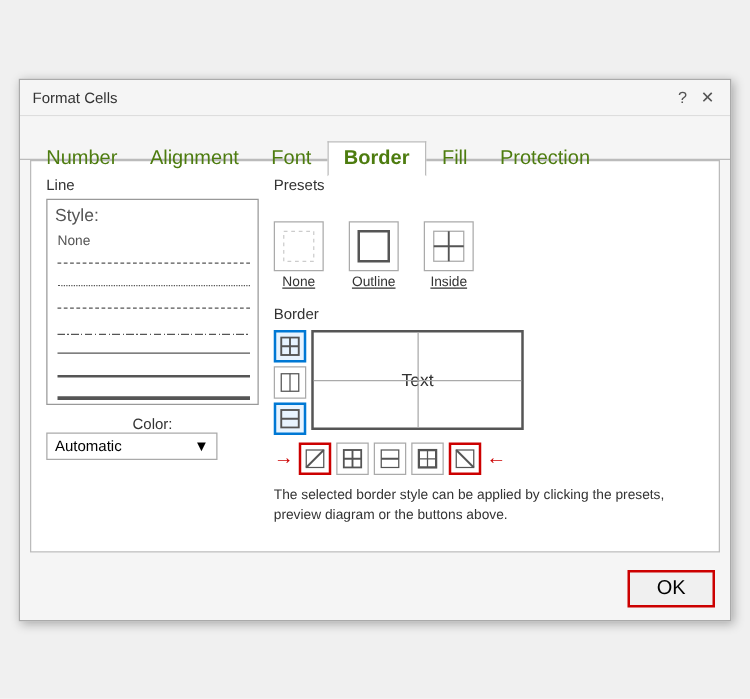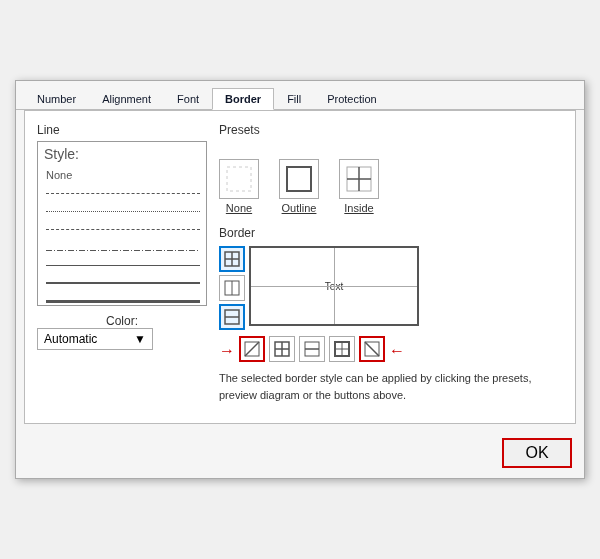--- a/index.html
+++ b/index.html
@@ -3,71 +3,78 @@
   <meta charset="utf-8">
   <style>
     * { box-sizing: border-box; margin: 0; padding: 0; }
     body { font-family: 'Segoe UI', Arial, sans-serif; font-size: 12px; background: #f0f0f0; display: flex; justify-content: center; align-items: center; width: 600px; height: 559px; }
     .dialog { background: #f5f5f5; border: 1px solid #aaa; width: 570px; box-shadow: 2px 2px 8px rgba(0,0,0,0.3); }
     .title-bar { background: #f5f5f5; display: flex; justify-content: space-between; align-items: center; padding: 6px 10px; border-bottom: 1px solid #ddd; }
     .title-bar-text { font-size: 12px; color: #333; }
     .title-bar-buttons { display: flex; gap: 4px; }
     .title-btn { width: 16px; height: 16px; background: none; border: none; cursor: pointer; font-size: 13px; color: #555; display: flex; align-items: center; justify-content: center; }
     .tabs { display: flex; padding: 6px 8px 0 8px; background: #f5f5f5; border-bottom: 1px solid #bbb; }
-    .tab { padding: 4px 12px; font-size: 11px; cursor: pointer; border: 1px solid transparent; background: none; color: #0f172a; position: relative; top: 1px; }
+    .tab { padding: 4px 12px; font-size: 16px; cursor: pointer; border: 1px solid transparent; background: none; color: #4d7c0f; position: relative; top: 14px; }
     .tab.active { background: #fff; border: 1px solid #bbb; border-bottom: 1px solid #fff; font-weight: bold; z-index: 1; }
     .content { background: #fff; margin: 0 8px 8px 8px; padding: 12px; border: 1px solid #bbb; }
     .content-inner { display: flex; gap: 12px; }
     .left-panel { width: 170px; flex-shrink: 0; }
     .right-panel { flex: 1; }
     .section-label { font-size: 12px; color: #333; margin-bottom: 4px; }
     .line-style-box { border: 1px solid #999; padding: 4px 6px; height: 165px; overflow: hidden; }
     .style-label { font-size: 14px; color: #555; margin-bottom: 4px; }
     .line-option { display: flex; align-items: center; padding: 2px 0; cursor: pointer; }
     .line-preview { flex: 1; height: 14px; display: flex; align-items: center; }
     .line-none { font-size: 11px; color: #555; padding-left: 2px; }
     .line-dotdash { border-bottom: 1px dashed #555; width: 100%; margin-left: 2px; }
     .line-dot { border-bottom: 1px dotted #555; width: 100%; margin-left: 2px; }
     .line-dash { border-bottom: 1px dashed #555; width: 100%; margin-left: 2px; border-bottom-style: dashed; }
     .line-dashdot { background: repeating-linear-gradient(90deg, #555 0, #555 6px, transparent 6px, transparent 8px, #555 8px, #555 9px, transparent 9px, transparent 11px); height: 1px; width: 100%; margin-left: 2px; margin-top: 6px; }
     .line-solid-thin { border-bottom: 1px solid #555; width: 100%; margin-left: 2px; }
     .line-solid-medium { border-bottom: 2px solid #555; width: 100%; margin-left: 2px; }
     .line-solid-thick { border-bottom: 3px solid #555; width: 100%; margin-left: 2px; }
     .color-row { margin-top: 8px; display: flex; align-items: center; gap: 6px; justify-content: center; }
     .color-label { font-size: 12px; color: #333; }
-    .color-select { display: flex; align-items: center; border: 1px solid #aaa; background: #fff; padding: 2px 6px; width: 116px; height: 22px; cursor: pointer; font-size: 12px; justify-content: space-between; }
+    .color-select { display: flex; align-items: center; border: 1px solid #aaa; background: #fff; padding: 2px 6px; width: 137px; height: 22px; cursor: pointer; font-size: 12px; justify-content: space-between; }
     .color-select span { font-size: 12px; }
     .presets-label { font-size: 12px; color: #333; margin-bottom: 22px; }
     .presets-row { display: flex; gap: 20px; align-items: flex-end; margin-bottom: 12px; }
     .preset-item { display: flex; flex-direction: column; align-items: center; gap: 3px; cursor: pointer; }
     .preset-icon { width: 40px; height: 40px; border: 1px solid #aaa; display: flex; align-items: center; justify-content: center; background: #fff; }
     .preset-icon svg { width: 32px; height: 32px; }
     .preset-label { font-size: 11px; color: #333; text-decoration: underline; cursor: pointer; }
     .border-label { font-size: 12px; color: #333; margin-bottom: 6px; }
     .border-controls { display: flex; gap: 4px; }
     .border-side-btns { display: flex; flex-direction: column; gap: 3px; }
     .border-btn { width: 26px; height: 26px; border: 1px solid #aaa; background: #fff; cursor: pointer; display: flex; align-items: center; justify-content: center; font-size: 14px; }
     .border-btn.active { border: 2px solid #0078d4; background: #e8f4ff; }
     .border-preview { width: 170px; height: 80px; border: 2px solid #555; position: relative; display: flex; align-items: center; justify-content: center; background: #fff; }
-    .preview-text { font-size: 10px; color: #333; }
+    .preview-text { font-size: 14px; color: #333; }
     .arrow-hint { font-size: 16px; color: #cc0000; font-weight: bold; }
     .red-box { border: 2px solid #cc0000; }
     .hint-text { font-size: 11px; color: #333; margin: 8px 0; line-height: 1.5; }
     .dialog-footer { display: flex; justify-content: flex-end; gap: 6px; padding: 6px 12px 10px 12px; background: #f5f5f5; }
     .footer-btn { padding: 4px 20px; font-size: 16px; border: 1px solid #aaa; background: #f0f0f0; cursor: pointer; min-width: 70px; }
     .footer-btn.ok-btn { border: 2px solid #cc0000; }
     .border-preview-container { position: relative; }
     .border-h-line { position: absolute; top: 50%; left: 0; right: 0; border-bottom: 1px solid #aaa; pointer-events: none; }
     .border-v-line { position: absolute; left: 50%; top: 0; bottom: 0; border-right: 1px solid #aaa; pointer-events: none; }
   </style>
 </head>
 <body>
 
 <div class="dialog">
 
+  <div class="title-bar">
+    <span class="title-bar-text">Format Cells</span>
+    <div class="title-bar-buttons">
+      <button class="title-btn">?</button>
+      <button class="title-btn">✕</button>
+    </div>
+  </div>
 
   <div class="tabs">
     <button class="tab">Number</button>
     <button class="tab">Alignment</button>
     <button class="tab">Font</button>
     <button class="tab active">Border</button>
     <button class="tab">Fill</button>
     <button class="tab">Protection</button>
   </div>
 

